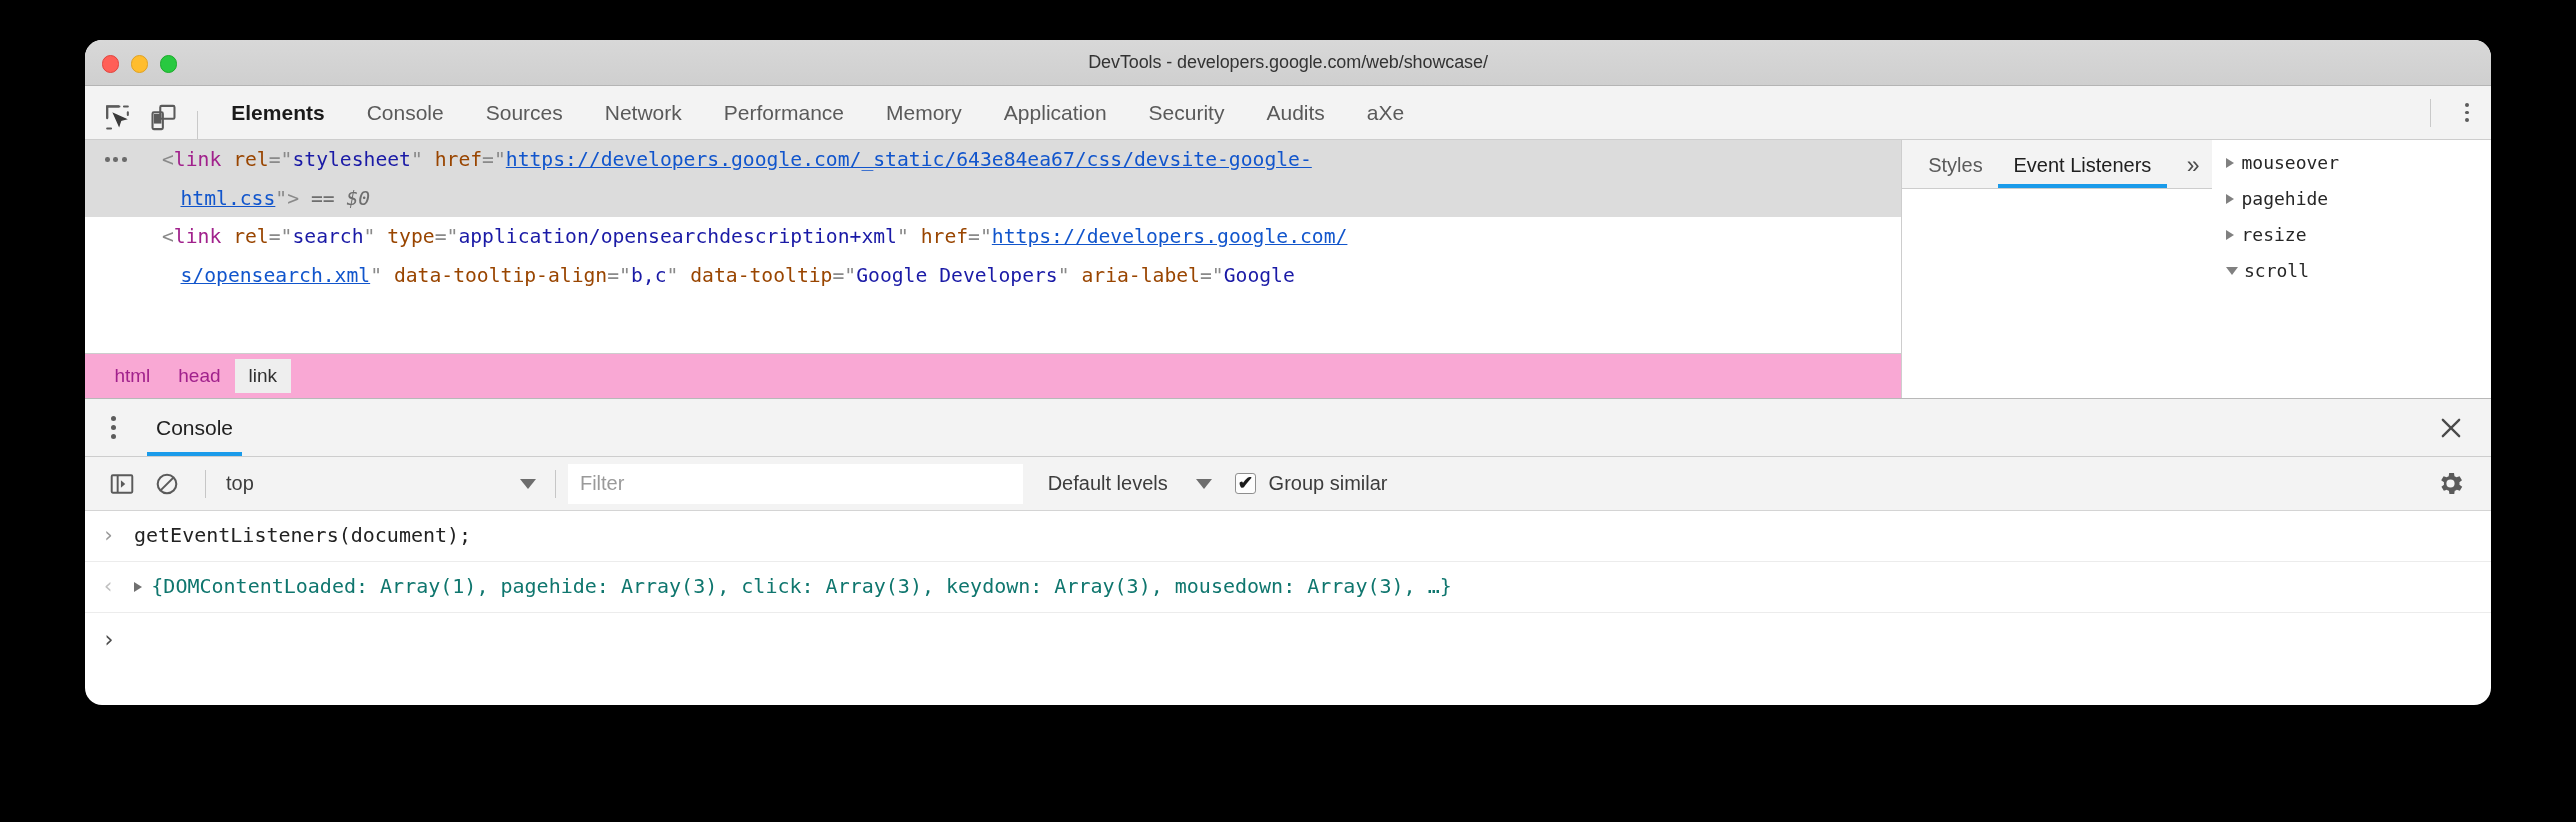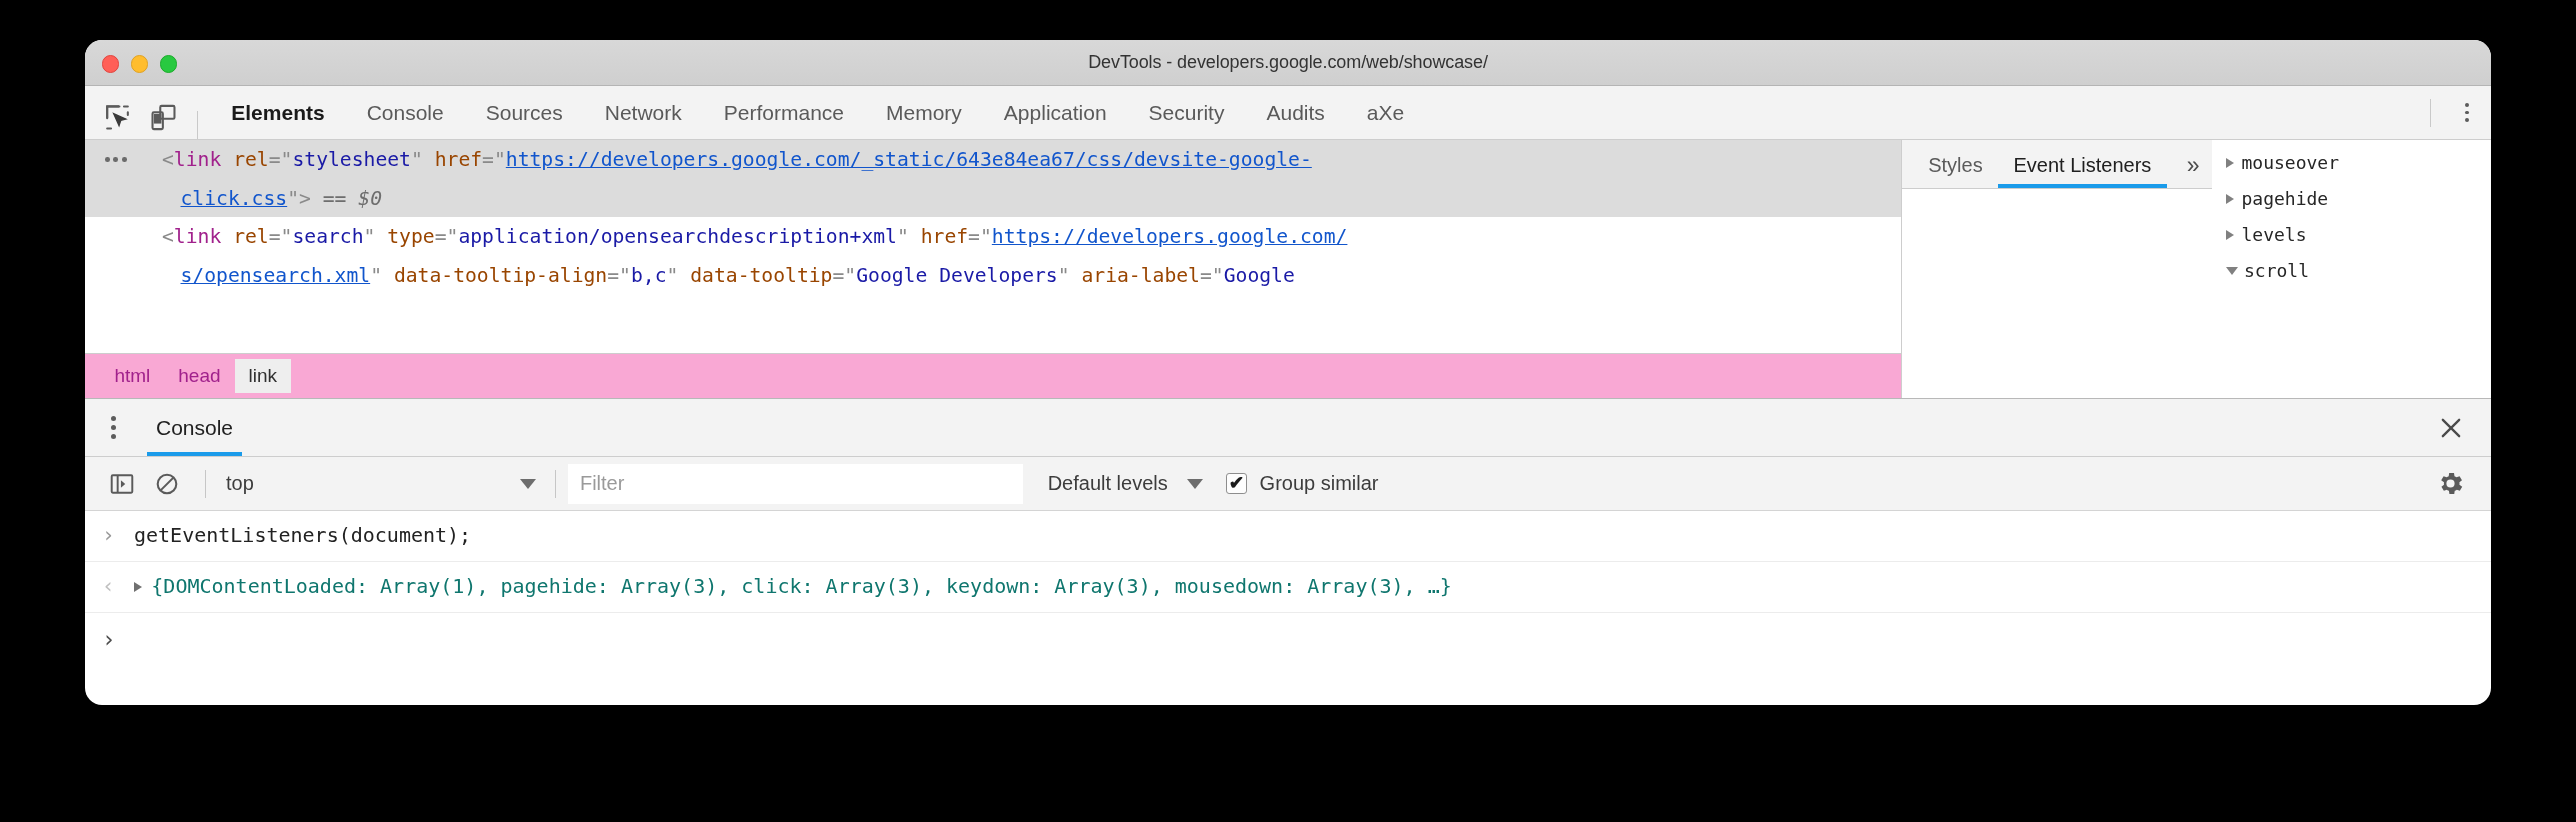--- a/index.html
+++ b/index.html
@@ -364,21 +364,21 @@
     color: #333;
     padding: 0 12.3px;
     box-sizing: border-box;
     font-family: "Liberation Sans", sans-serif;
     outline: none;
   }
   #filter-input::placeholder { color: #9a9a9a; }
   #levels-select {
     display: flex;
     align-items: center;
-    gap: 19px;
+    gap: 28px;
     font-size: 20px;
     color: #3c3c3c;
     margin-left: 25px;
   }
   #group-similar {
     display: flex;
     align-items: center;
     gap: 12.3px;
     margin-left: 23px;
     font-size: 20px;
@@ -523,21 +523,21 @@
         <div class="dom-row selected">
           <span class="gutter-dots">
               <i></i>
               <i></i>
               <i></i>
             </span>
           <div>
             <span class="punct">&lt;</span><span class="tagname">link</span><span class="punct"> </span><span class="attrname">rel</span><span class="eqsign">=</span><span class="punct">"</span><span class="attrval">stylesheet</span><span class="punct">"</span><span class="punct"> </span><span class="attrname">href</span><span class="eqsign">=</span><span class="punct">"</span><span class="linkval">https://developers.google.com/_static/643e84ea67/css/devsite-google-</span>
           </div>
           <div class="l2">
-            <span class="linkval">click.css</span><span class="punct">"&gt;</span><span class="punct"> </span><span class="selmark">== $0</span>
+            <span class="linkval">html.css</span><span class="punct">"&gt;</span><span class="punct"> </span><span class="selmark">== $0</span>
           </div>
         </div>
 
         <div class="dom-row">
           <div>
             <span class="punct">&lt;</span><span class="tagname">link</span><span class="punct"> </span><span class="attrname">rel</span><span class="eqsign">=</span><span class="punct">"</span><span class="attrval">search</span><span class="punct">"</span><span class="punct"> </span><span class="attrname">type</span><span class="eqsign">=</span><span class="punct">"</span><span class="attrval">application/opensearchdescription+xml</span><span class="punct">"</span><span class="punct"> </span><span class="attrname">href</span><span class="eqsign">=</span><span class="punct">"</span><span class="linkval">https://developers.google.com/</span>
           </div>
           <div class="l2">
             <span class="linkval">s/opensearch.xml</span><span class="punct">"</span><span class="punct"> </span><span class="attrname">data-tooltip-align</span><span class="eqsign">=</span><span class="punct">"</span><span class="attrval">b,c</span><span class="punct">"</span><span class="punct"> </span><span class="attrname">data-tooltip</span><span class="eqsign">=</span><span class="punct">"</span><span class="attrval">Google Developers</span><span class="punct">"</span><span class="punct"> </span><span class="attrname">aria-label</span><span class="eqsign">=</span><span class="punct">"</span><span class="attrval">Google</span>
           </div>
@@ -562,21 +562,21 @@
         <div class="listener-row">
           <span class="tri"></span>
           <span>mouseover</span>
         </div>
         <div class="listener-row">
           <span class="tri"></span>
           <span>pagehide</span>
         </div>
         <div class="listener-row">
           <span class="tri"></span>
-          <span>levels</span>
+          <span>resize</span>
         </div>
         <div class="listener-row">
           <span class="tri open"></span>
           <span>scroll</span>
         </div>
       </div>
     </div>
 
   </div>
 

